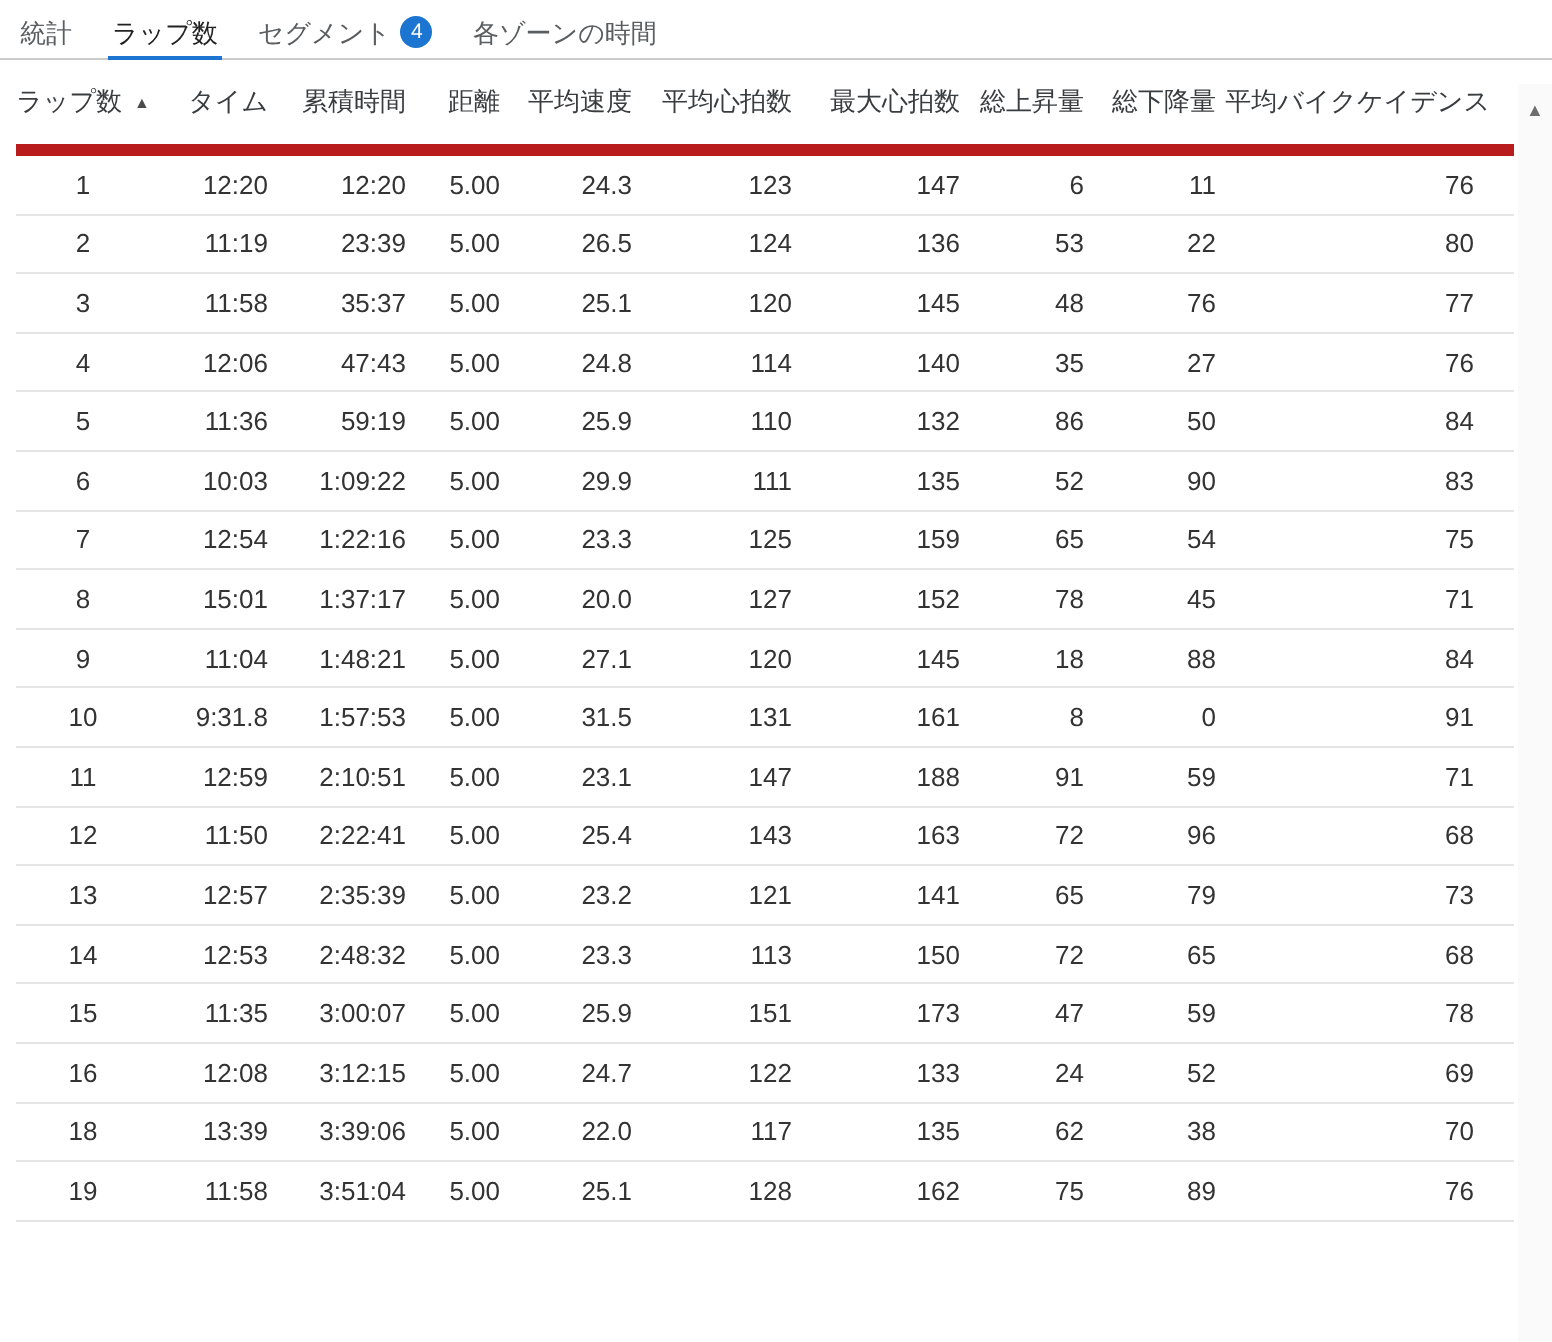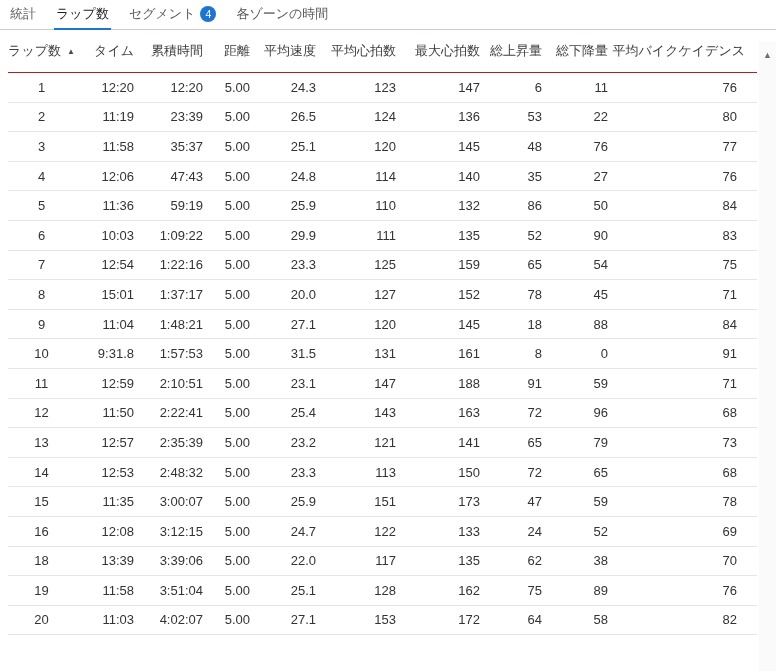--- a/index.html
+++ b/index.html
@@ -7,38 +7,38 @@
     width:776px;height:671px;overflow:hidden;background:#fff;
     font-family:"Liberation Sans","DejaVu Sans",sans-serif;
     color:#333;position:relative;
   }
   
   .tabbar{
     display:flex;align-items:stretch;height:30px;box-sizing:border-box;
     border-bottom:1px solid #cbcbcb;padding-left:8px;
   }
   .tab{
-    display:flex;align-items:center;margin-right:16px;padding:0 2px;
+    display:flex;margin-right:16px;padding:8px 2px;
     font-size:13px;color:#5a5e61;cursor:pointer;
     border-bottom:2px solid transparent;margin-bottom:-1px;white-space:nowrap;
   }
   .tab.active{color:#222;border-bottom-color:#1c76d1;}
   .tab .badge{
     display:inline-flex;align-items:center;justify-content:center;
     width:16px;height:16px;border-radius:50%;background:#1c76d1;color:#fff;
     font-size:10.5px;margin-left:5px;line-height:1;
   }
   
   table{
     border-collapse:collapse;table-layout:fixed;
     margin-left:8px;width:749px;font-size:13px;
   }
   th{
     font-weight:normal;color:#3a3d40;height:42px;vertical-align:middle;
-    border-bottom:1px solid #b91c1c;padding:0 4px 0 0;white-space:nowrap;
+    border-bottom:6px solid #b91c1c;padding:0 4px 0 0;white-space:nowrap;
     cursor:pointer;
   }
   td{
     height:28.6px;border-bottom:1px solid #e5e5e5;
     padding:0 4px 0 0;white-space:nowrap;color:#333;
   }
   th,td{text-align:right;}
   th:first-child,td:first-child{text-align:center;padding-right:10px;}
   th:nth-child(10){padding-right:12px;margin-left:31px;}
   td:nth-child(10){padding-right:20px;}
@@ -308,30 +308,18 @@
         <td>11:58</td>
         <td>3:51:04</td>
         <td>5.00</td>
         <td>25.1</td>
         <td>128</td>
         <td>162</td>
         <td>75</td>
         <td>89</td>
         <td>76</td>
       </tr>
-      <tr>
-        <td>20</td>
-        <td>11:03</td>
-        <td>4:02:07</td>
-        <td>5.00</td>
-        <td>27.1</td>
-        <td>153</td>
-        <td>172</td>
-        <td>64</td>
-        <td>58</td>
-        <td>82</td>
-      </tr>
     </tbody>
 </table>
 
 <div class="scroll-gutter">
   <span class="scroll-up">▲</span>
 </div>
 
 </body></html>

